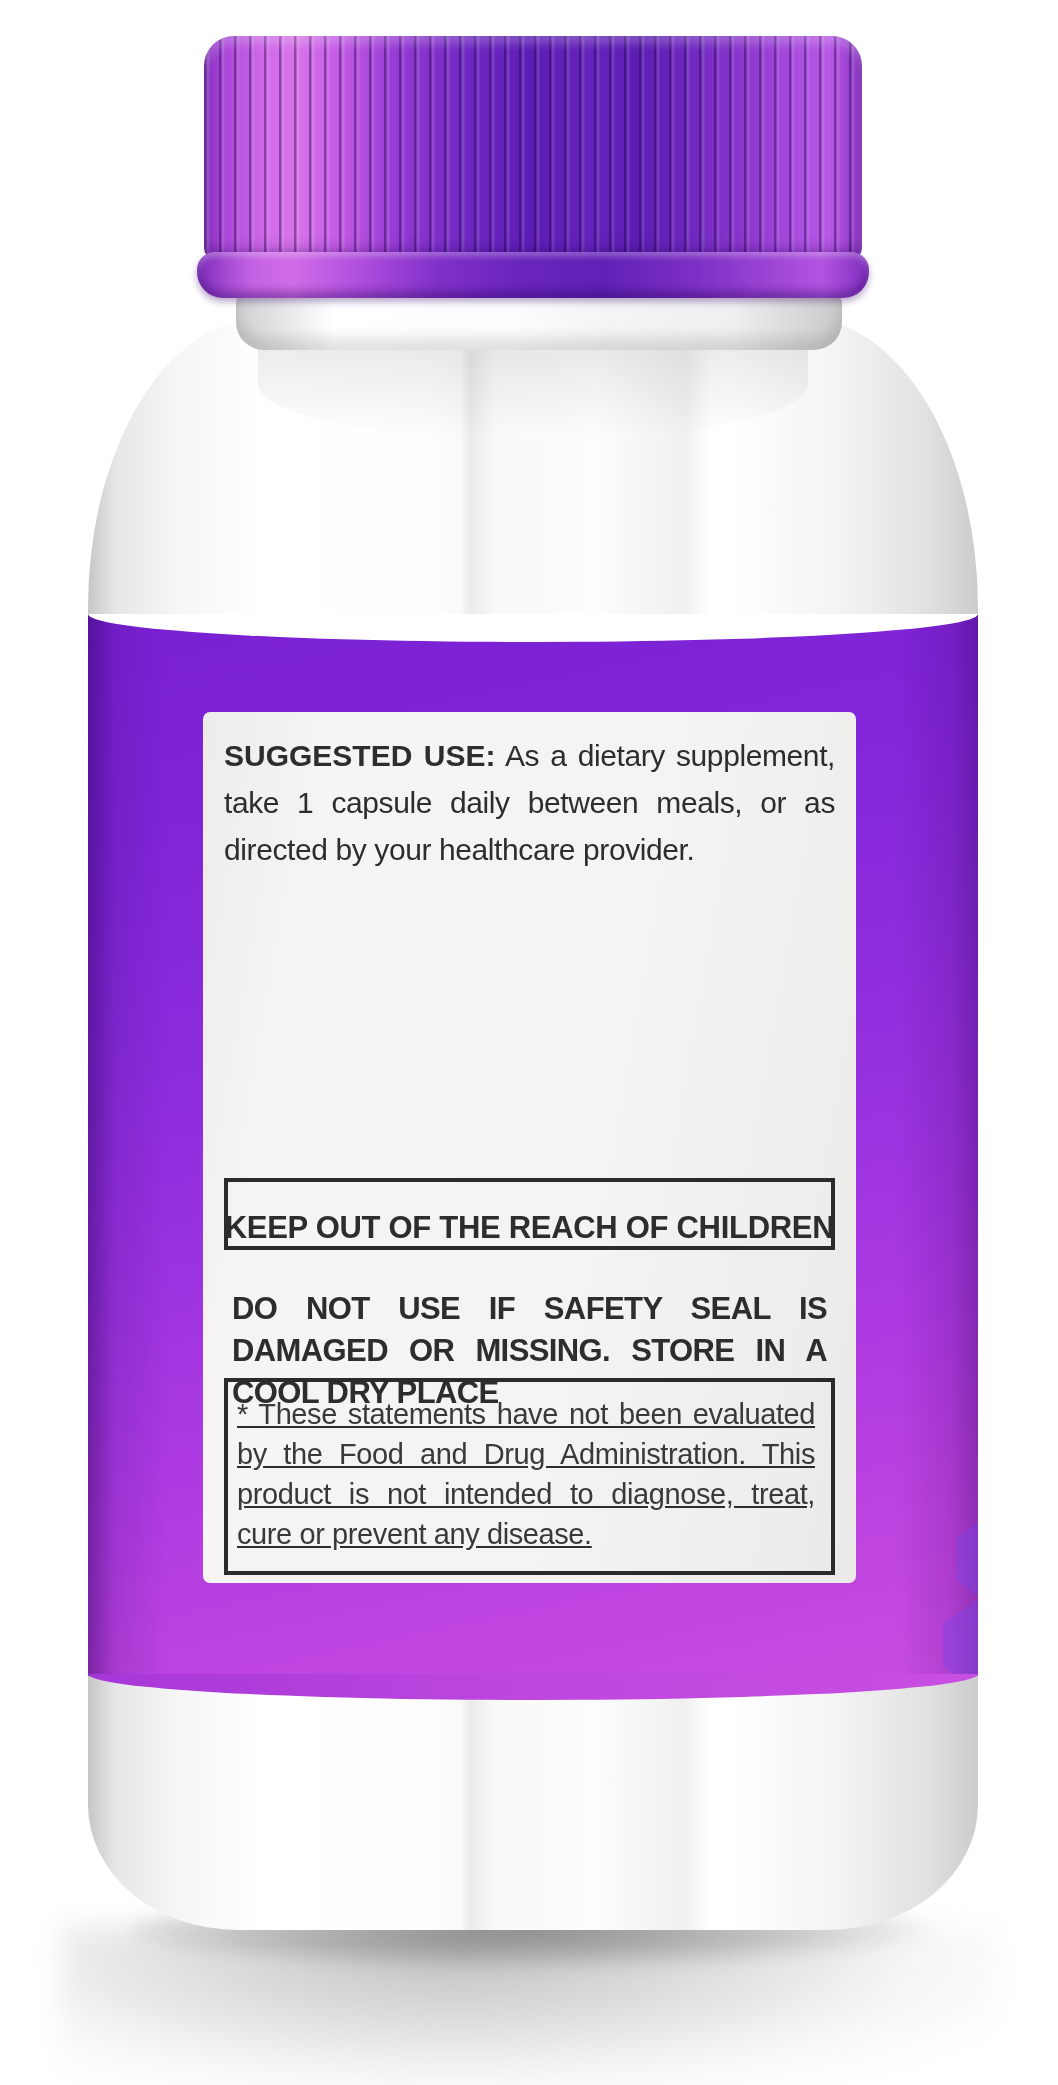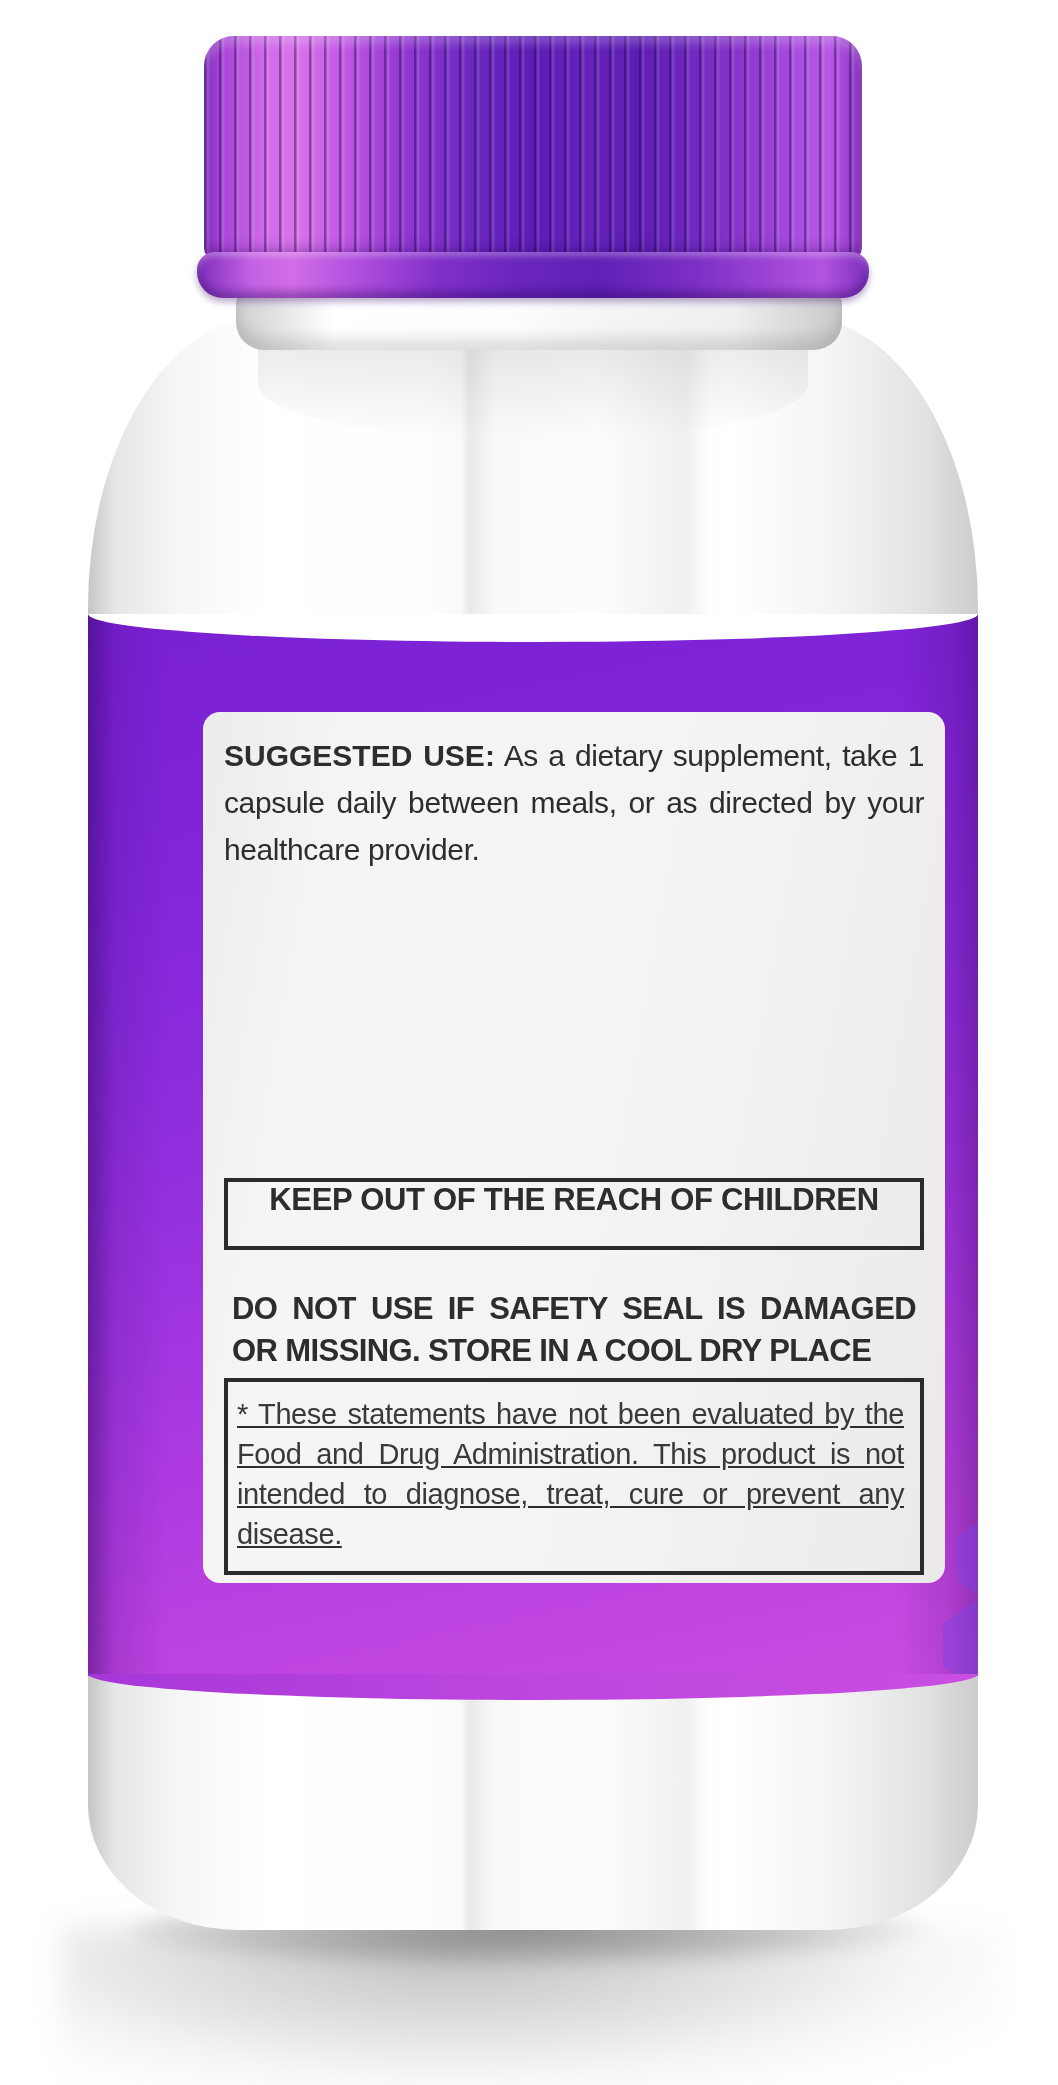--- a/index.html
+++ b/index.html
@@ -78,32 +78,32 @@
   }
   .hex{
     position:absolute;
     clip-path:polygon(50% 0%,100% 26%,100% 74%,50% 100%,0% 74%,0% 26%);
     background:rgba(120,70,230,.42);
   }
   #hex-1{left:869px;top:899px;width:66px;height:92px;}
   #hex-2{left:855px;top:986px;width:66px;height:90px;}
   
   #panel{
-    position:absolute;left:203px;top:712px;width:742px;height:871px;border-radius:17px;
+    position:absolute;left:203px;top:712px;width:653px;height:871px;border-radius:7px;
     background:linear-gradient(100deg,#edecea 0%,#f6f5f4 18%,#f4f3f1 62%,#eceae8 100%);
     color:#2e2d2c;
   }
   #panel .blk{position:absolute;left:21px;right:21px;}
   .para{font-size:30px;line-height:47px;text-align:justify;letter-spacing:-0.4px;margin:0;}
   .para b{font-weight:700;letter-spacing:0;}
   #suggested-use{top:20px;}
   #caution{top:184px;}
   #keep-out-box{
     top:466px;left:12px;right:12px;height:64px;border:4px solid #2c2b2a;
-    display:flex;align-items:flex-start;justify-content:center;
+    display:flex;align-items:flex-end;justify-content:center;
     font-size:31px;font-weight:700;letter-spacing:-0.3px;white-space:nowrap;
   }
   #seal-warning{
     top:568px;font-size:31px;font-weight:700;line-height:42px;text-align:justify;letter-spacing:-0.6px;margin:8px;
   }
   #disclaimer-box{
     top:666px;left:14px;right:14px;height:177px;border:4px solid #2c2b2a;
     padding:12px 16px 0 9px;box-sizing:content-box;text-decoration:underline;
   }
   #disclaimer-box p{font-size:29px;line-height:40px;text-align:justify;letter-spacing:-0.4px;margin:0;color:#3a3938;}

